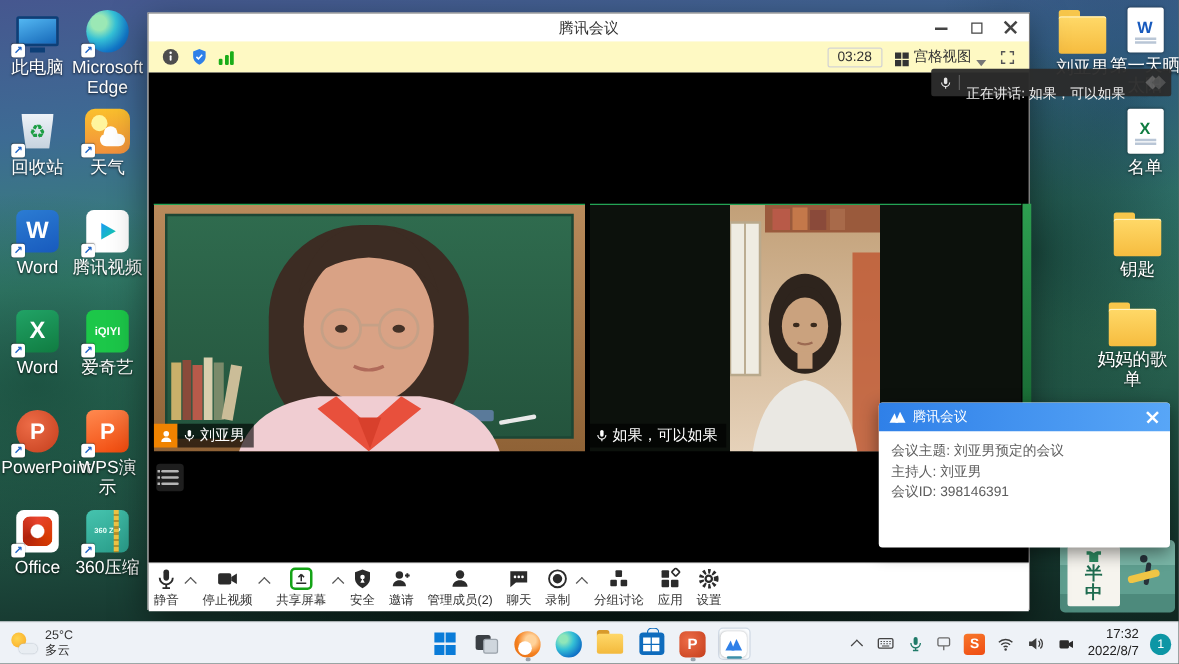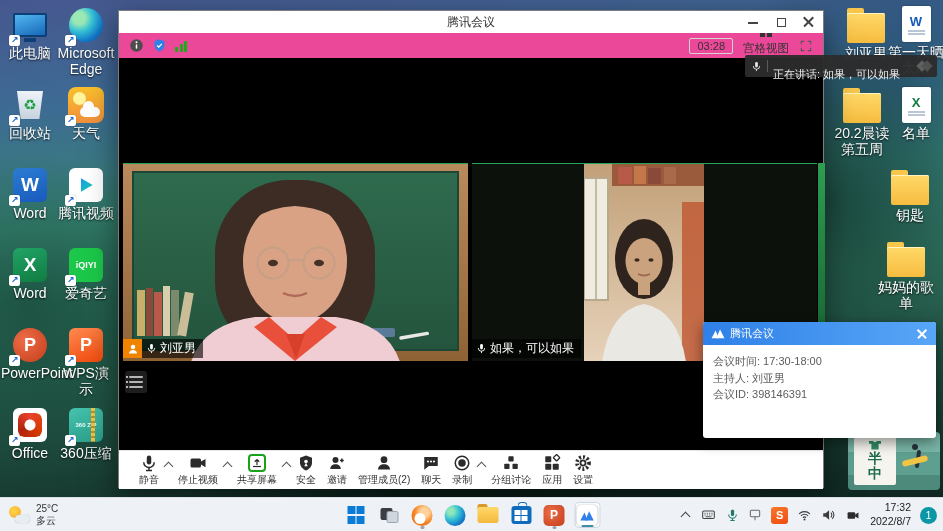--- a/index.html
+++ b/index.html
@@ -59,25 +59,25 @@
   .mwindow { position:absolute; left:118px; top:10px; width:706px; height:478px; background:#fff; box-shadow:0 10px 28px rgba(0,0,0,.5); border:1px solid #7d7d7d; }
   .titlebar { height:22px; display:flex; align-items:center; justify-content:center; position:relative; background:#fff; }
   .title { font-size:12px; color:#333; }
   .wctrls { position:absolute; right:8px; top:0; height:22px; display:flex; align-items:center; gap:16px; }
   .wc { width:12px; height:12px; position:relative; cursor:pointer; }
   .wc-min::after { content:""; position:absolute; left:1px; right:1px; top:6px; height:1.5px; background:#444; }
   .wc-max::after { content:""; position:absolute; inset:1.5px; border:1.2px solid #444; }
   .wc-close::before,.wc-close::after { content:""; position:absolute; left:-1px; top:5px; width:13px; height:1.5px; background:#444; }
   .wc-close::before { transform:rotate(45deg);} .wc-close::after { transform:rotate(-45deg);}
 
-  .subbar { height:25px; display:flex; align-items:center; padding:0 10px; gap:8px; background:#ec4899; }
+  .subbar { height:25px; display:flex; align-items:center; padding:0 10px; gap:8px; background:#fef9c3; }
   .subbar svg { display:block; }
   .sb-right { margin-left:auto; display:flex; align-items:center; gap:10px; }
   .timerbox { border:1px solid #d4d4d4; border-radius:2px; padding:1px 7px; font-size:11px; color:#333; }
-  .viewbtn { display:flex; align-items:center; gap:4px; cursor:pointer;flex-direction:column; }
+  .viewbtn { display:flex; align-items:flex-end; gap:4px; cursor:pointer; }
   .gridglyph { display:grid; grid-template-columns:5px 5px; grid-template-rows:5px 5px; gap:1.5px; }
   .gridglyph span { background:#333; }
   .viewlabel { font-size:11.5px; color:#333; }
   .caret { width:0; height:0; border-left:4px solid transparent; border-right:4px solid transparent; border-top:5px solid #777; }
   .sigbars { display:flex; align-items:flex-end; gap:1.5px; height:12px; }
   .sigbars span { width:3px; background:#1aad19; border-radius:1px; }
 
   .stage { position:relative; height:392px; background:#000; overflow:visible; }
   .tile { position:absolute; top:105px; height:198px; border-top:1px solid #23a455; overflow:hidden; }
   .tile-left { left:4px; width:345px; }
@@ -96,21 +96,21 @@
 
   
   .toast { position:absolute; left:745px; top:55px; width:192px; height:22px; background:rgba(44,44,44,.96); border-radius:2px; display:flex; align-items:center; gap:5px; padding:0 6px; z-index:30; }
   .toast .sep { width:1px; height:12px; background:#5a5a5a; }
   .toast-text { color:#efefef; font-size:11px; white-space:nowrap;margin-top:16px; }
   .toast-wm { display:flex; margin-left:auto; opacity:.45; }
   .toast-wm b { width:8px; height:8px; background:#9a9a9a; transform:rotate(45deg); }
   .toast-wm b+b { margin-left:-3px; background:#7c7c7c; }
 
   
-  .mtoolbar { height:39px; border-top:1px solid #e7e7e7; background:#fff; display:flex; align-items:center; padding:0 0 0 20px; gap:11px; }
+  .mtoolbar { height:39px; border-top:1px solid #e7e7e7; background:#fff; display:flex; align-items:center; padding:0 0 0 4px; gap:11px; }
   .ti { display:flex; flex-direction:column; align-items:center; gap:1px; cursor:pointer; color:#2b2b2b; }
   .ti svg { width:18px; height:18px; }
   .ti-label { font-size:10px; color:#333; white-space:nowrap; }
   .chev { width:9px; height:9px; margin:0 -6px 12px -6px; cursor:pointer; position:relative; }
   .chev::after { content:""; position:absolute; left:1px; top:3px; width:6px; height:6px; border-left:1.5px solid #555; border-top:1.5px solid #555; transform:rotate(45deg); }
   .sharebox { width:18px; height:18px; border:2px solid #15a317; border-radius:4px; display:flex; align-items:center; justify-content:center; }
   .sharebox svg { width:12px; height:12px; }
 
   
   .notif { position:absolute; left:703px; top:322px; width:233px; height:116px; background:#fff; border-radius:3px; box-shadow:0 4px 14px rgba(0,0,0,.45); z-index:40; overflow:hidden; }
@@ -295,29 +295,20 @@
   <div class="ricon" style="left:888px; top:5px;">
     <div class="art">
         <div class="file-art">
           <span class="glyph w-g">W</span>
           <span class="ln"></span>
           <span class="ln"></span>
         </div>
       </div>
     <div class="dlabel">第一天晒太阳</div>
   </div>
-  <div class="ricon" style="left:834px; top:86px;">
-    <div class="art">
-        <div class="folder-art">
-          <div class="folder-tab"></div>
-          <div class="folder-body"></div>
-        </div>
-      </div>
-    <div class="dlabel">20.2晨读第五周</div>
-  </div>
   <div class="ricon" style="left:888px; top:86px;">
     <div class="art">
         <div class="file-art">
           <span class="glyph x-g">X</span>
           <span class="ln"></span>
           <span class="ln"></span>
         </div>
       </div>
     <div class="dlabel">名单</div>
   </div>
@@ -625,21 +616,21 @@
   <div class="notif">
     <div class="notif-head">
       <svg viewBox="0 0 24 18">
           <path d="M1 17L8 4l5 13z"></path>
           <path d="M9 17L15.5 2 23 17z"></path>
         </svg>
       <span class="notif-app">腾讯会议</span>
       <span class="notif-x"></span>
     </div>
     <div class="notif-body">
-      <div class="notif-line">会议时间: 17:30-18:00</div>
+      <div class="notif-line">会议主题: 刘亚男预定的会议</div>
       <div class="notif-line">主持人: 刘亚男</div>
       <div class="notif-line">会议ID: 398146391</div>
     </div>
   </div>
 
   <div class="taskbar">
     <div class="weatherblk">
       <div class="wicon">
           <div class="s"></div>
           <div class="c"></div>

